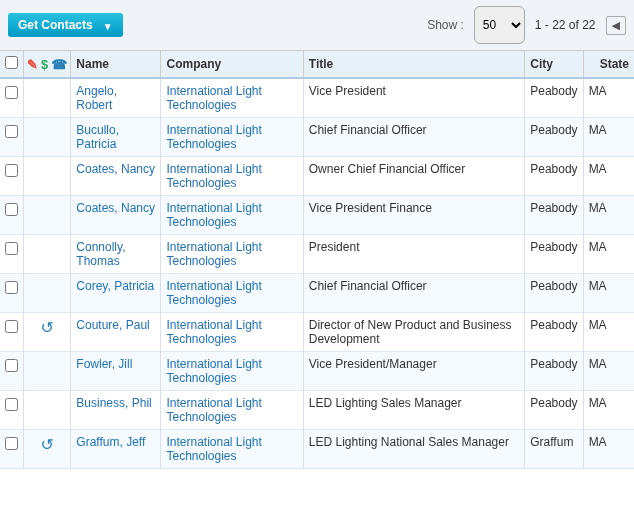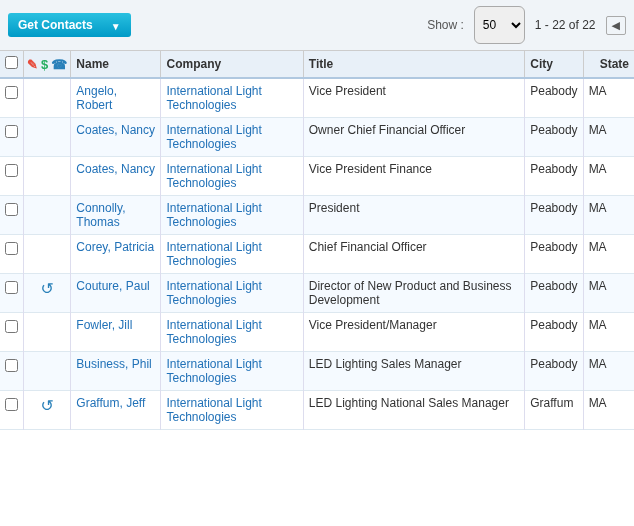--- a/index.html
+++ b/index.html
@@ -18,21 +18,21 @@
       background: linear-gradient(to bottom, #29c0e0, #009ac7);
       color: #fff;
       border: none;
       padding: 5px 10px;
       border-radius: 3px;
       font-size: 12px;
       font-weight: bold;
       cursor: pointer;
       display: flex;
       align-items: flex-end;
-      gap: 18px;
+      gap: 10px;
     }
 
     .get-contacts-btn .arrow {
       font-size: 10px;
     }
 
     .save-search-link {
       color: #333;
       font-size: 13px;
       cursor: pointer;
@@ -203,20 +203,29 @@
         <td class="icon-cell"></td>
         <td><a class="name-link" href="#">Angelo, Robert</a></td>
         <td><a class="company-link" href="#">International Light Technologies</a></td>
         <td>Vice President</td>
         <td>Peabody</td>
         <td>MA</td>
       </tr>
       <tr>
         <td class="check-col"><input type="checkbox" style=""></td>
         <td class="icon-cell"></td>
+        <td><a class="name-link" href="#">Bucullo, Patricia</a></td>
+        <td><a class="company-link" href="#">International Light Technologies</a></td>
+        <td>Chief Financial Officer</td>
+        <td>Peabody</td>
+        <td>MA</td>
+      </tr>
+      <tr>
+        <td class="check-col"><input type="checkbox" style=""></td>
+        <td class="icon-cell"></td>
         <td><a class="name-link" href="#">Coates, Nancy</a></td>
         <td><a class="company-link" href="#">International Light Technologies</a></td>
         <td>Owner Chief Financial Officer</td>
         <td>Peabody</td>
         <td>MA</td>
       </tr>
       <tr>
         <td class="check-col"><input type="checkbox" style=""></td>
         <td class="icon-cell"></td>
         <td><a class="name-link" href="#">Coates, Nancy</a></td>

